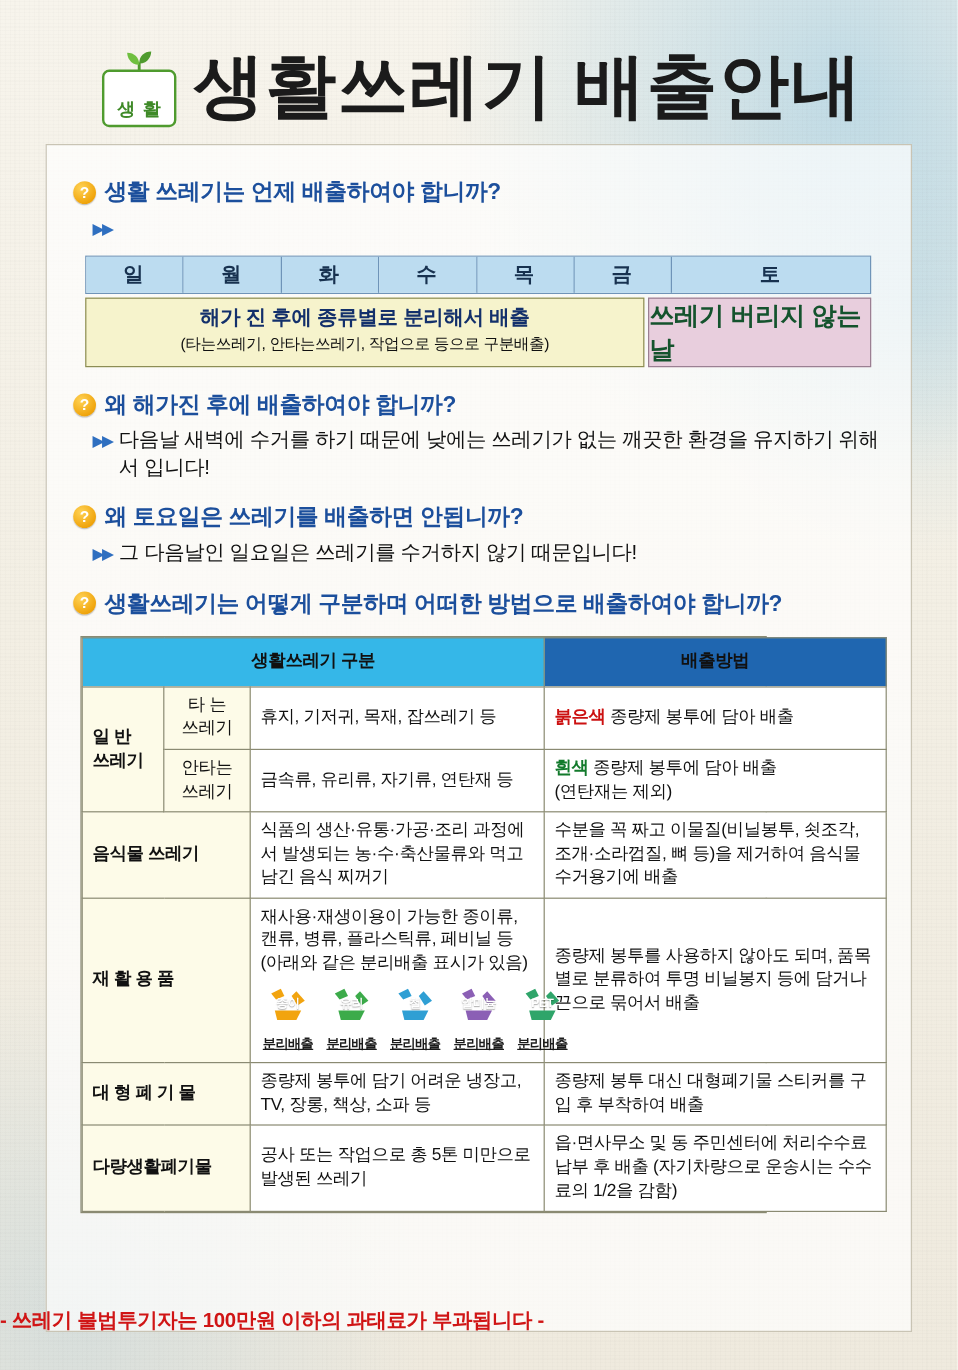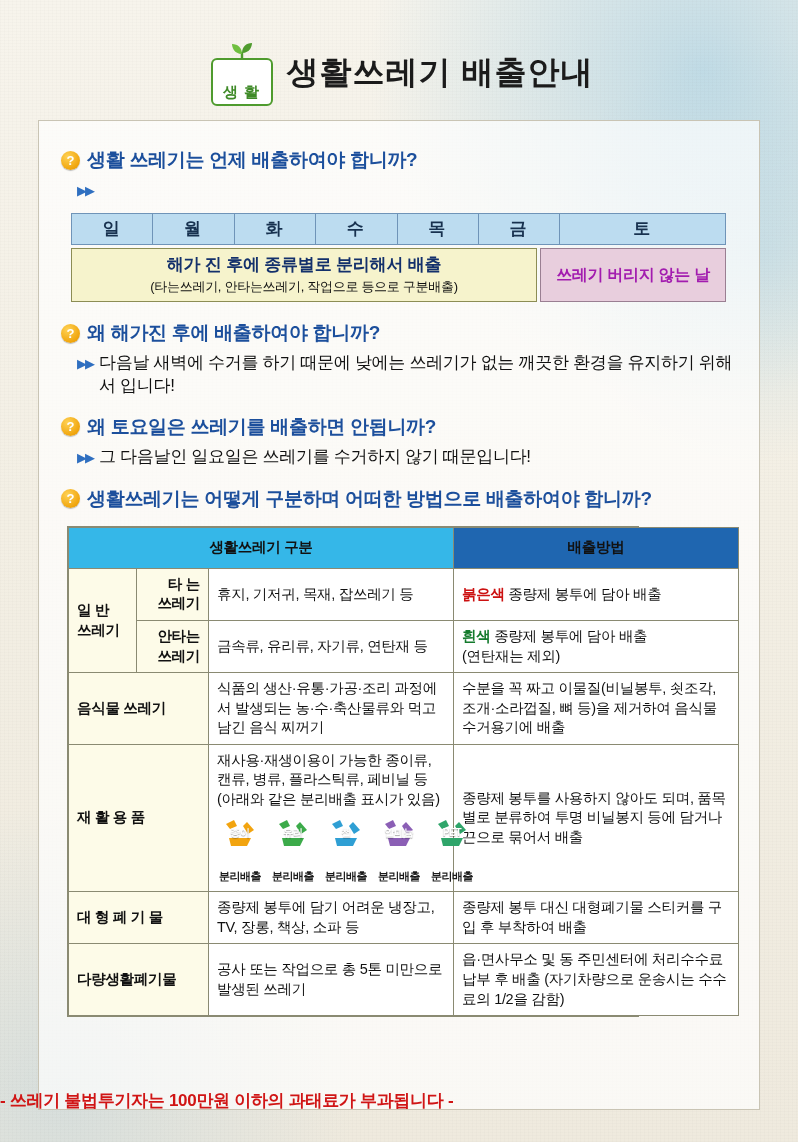--- a/index.html
+++ b/index.html
@@ -73,21 +73,21 @@
     padding-bottom: 5px;
   }
   .logo-sprout {
     position: absolute;
     left: 24px;
     top: 4px;
     width: 26px;
     height: 28px;
   }
   .title {
-    font-size: 32px;
+    font-size: 59px;
     font-weight: bold;
     color: #1b1b1b;
     letter-spacing: 1px;
     white-space: nowrap;
     line-height: 1;
   }
 
   
   .card {
     position: absolute;
@@ -199,23 +199,23 @@
   }
   .wnote-right {
     width: 186px;
     margin-left: 3px;
     border: 1px solid #9a7f92;
     background: #e8cedd;
     box-sizing: border-box;
     display: flex;
     align-items: center;
     justify-content: center;
-    font-size: 16px;
-    font-weight: bold;
-    color: #a21caf;
+    font-size: 21px;
+    font-weight: bold;
+    color: #14532d;
     letter-spacing: -0.3px;
   }
 
   .gap-a { height: 16px; }
   .gap-b { height: 14px; }
 
   
   .tablewrap {
     margin: 14px 0 0 6px;
     width: 572px;
@@ -256,22 +256,22 @@
   }
   td.cat {
     background: #fdfbe8;
     font-weight: bold;
     font-size: 15px;
     color: #111111;
     letter-spacing: 0px;
   }
   td.sub {
     background: #fdfbe8;
-    text-align: right;
-    font-weight: bold;
+    text-align: center;
+    font-weight: normal;
     font-size: 14.5px;
     color: #111111;
   }
   td.desc { background: #ffffff; }
   td.method { background: #ffffff; }
   .red-b { color: #cc1111; font-weight: bold; }
   .green-b { color: #137a2c; font-weight: bold; }
 
   
   .recyc-row {
@@ -287,22 +287,23 @@
   .recyc .sym {
     position: relative;
     width: 46px;
     height: 34px;
     margin: 0 auto;
   }
   .recyc .lbl {
     font-size: 11px;
     font-weight: bold;
     color: #1b1b1b;
-    margin-top: 17px;
+    margin-top: 7px;
     letter-spacing: -0.5px;
+    text-decoration: underline;
   }
   .recyc .inner {
     position: absolute;
     left: 0; top: 8px;
     width: 46px;
     text-align: center;
     font-size: 10px;
     font-weight: bold;
     color: #ffffff;
     text-shadow: 0 1px 1px rgba(0,0,0,0.35);

